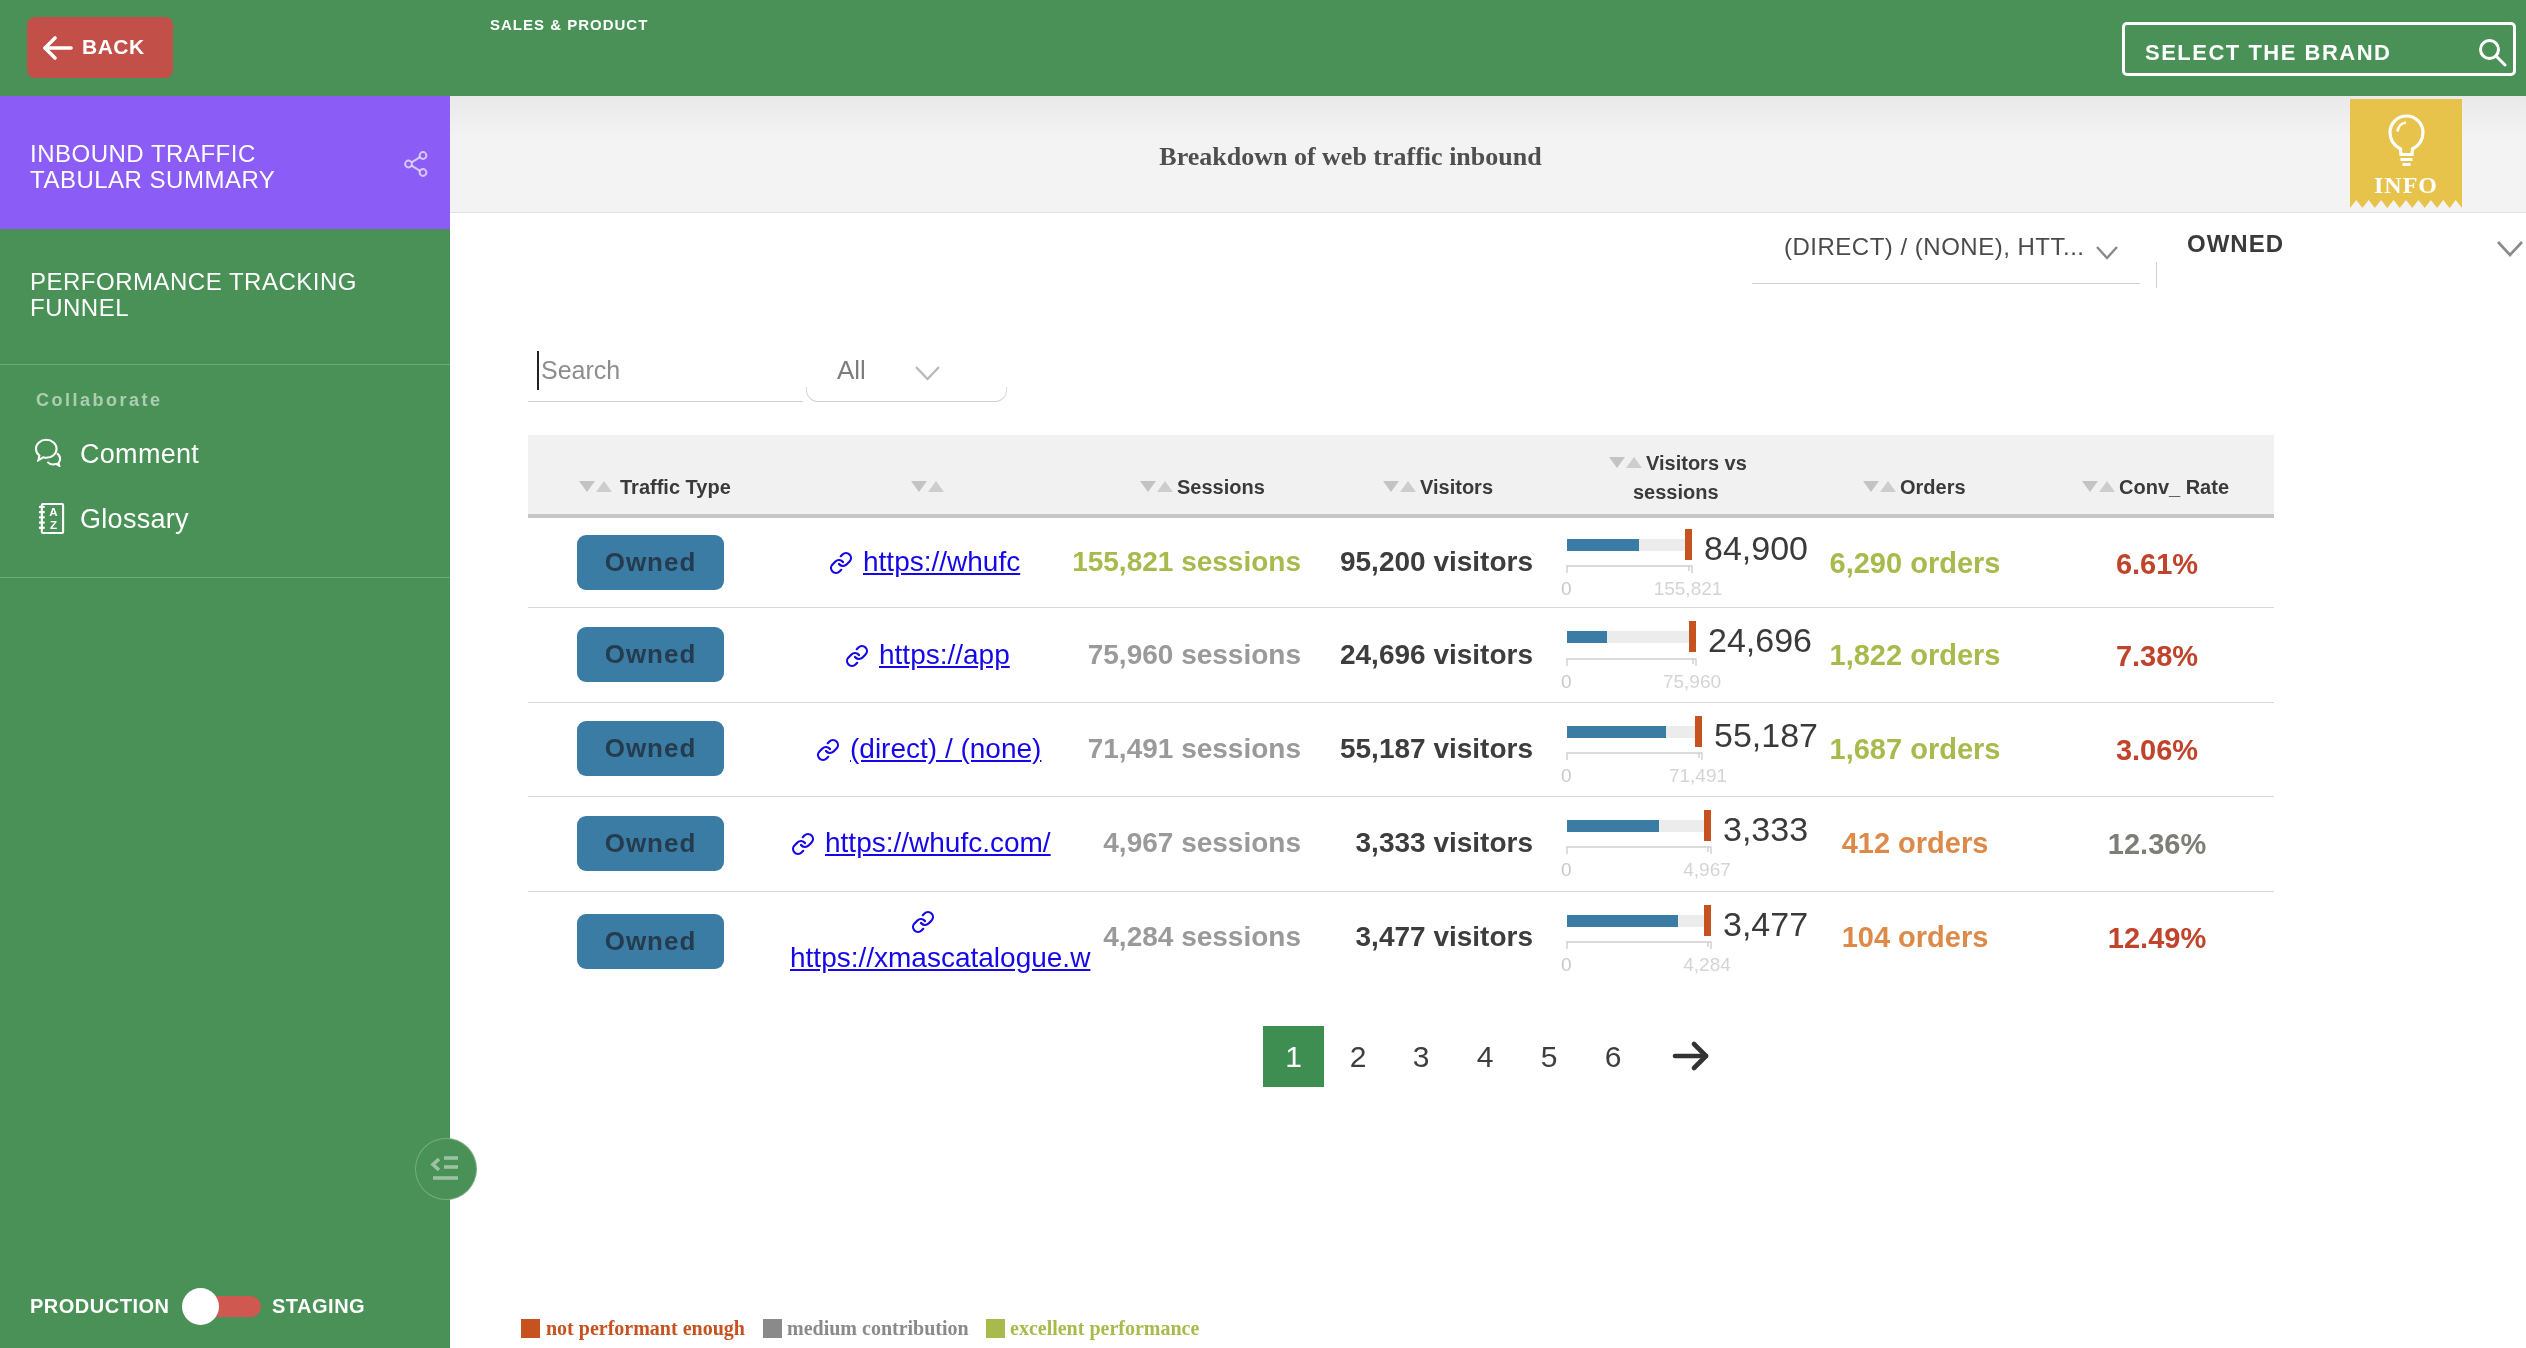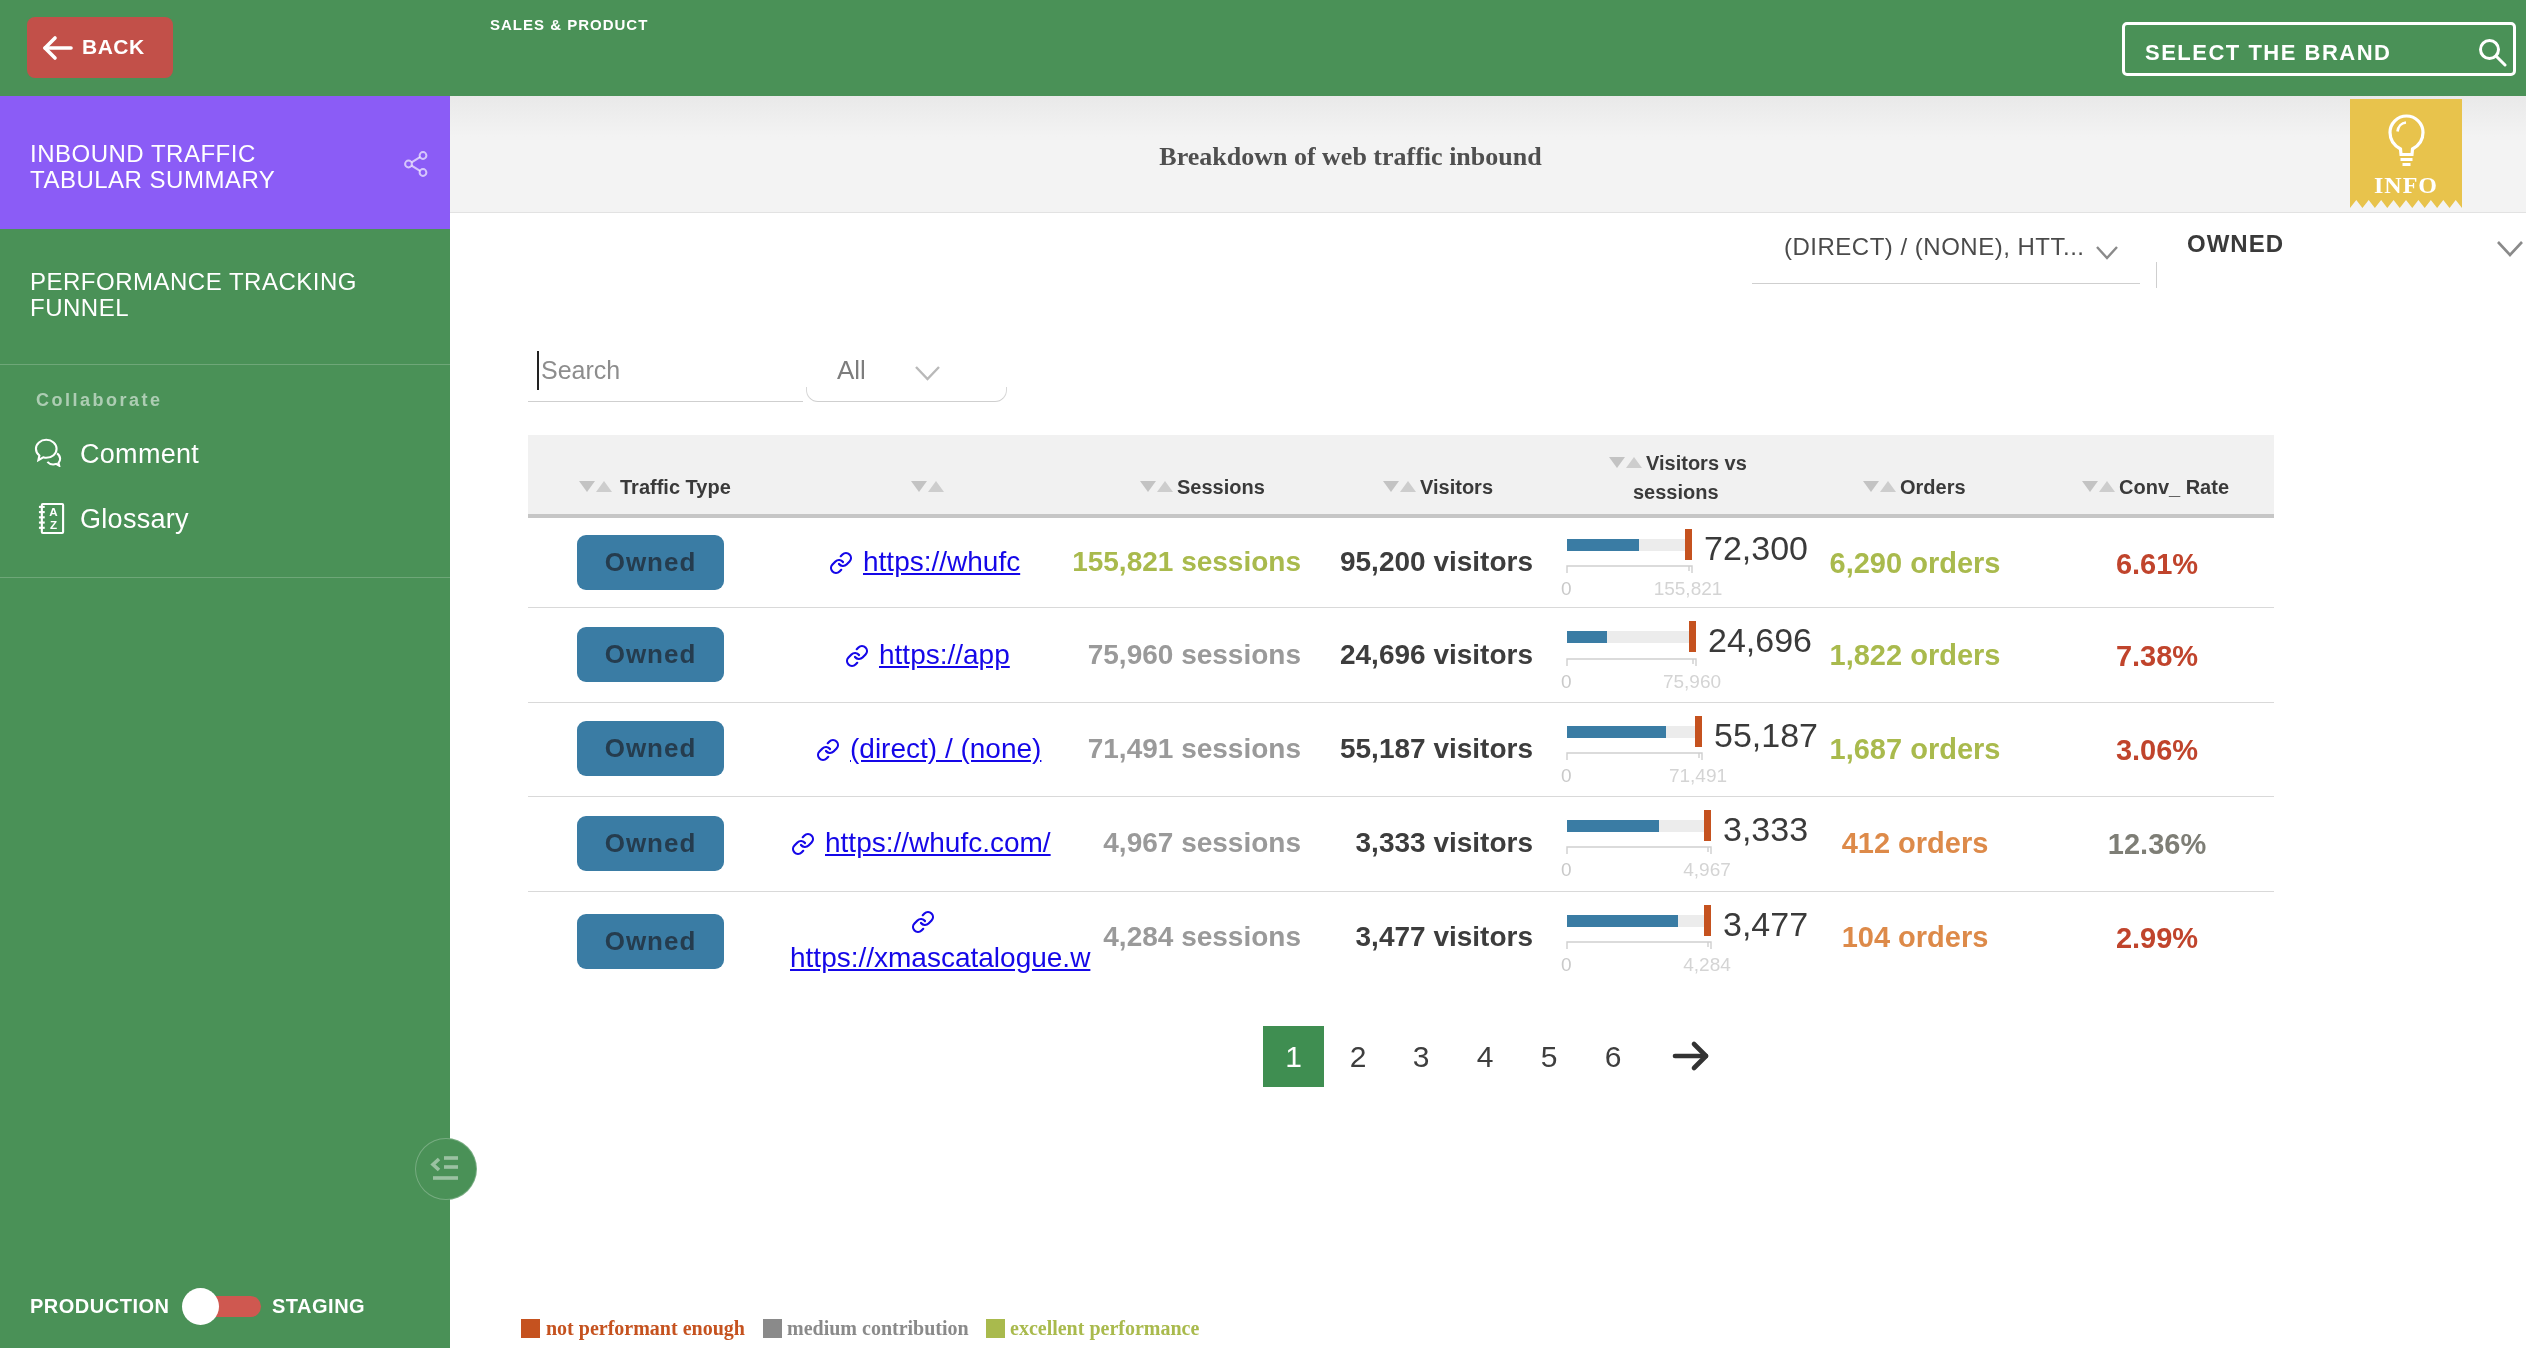--- a/index.html
+++ b/index.html
@@ -240,21 +240,21 @@
         <path d="M10 13a5 5 0 0 0 7.54.54l3-3a5 5 0 0 0-7.07-7.07l-1.72 1.71"></path>
         <path d="M14 11a5 5 0 0 0-7.54-.54l-3 3a5 5 0 0 0 7.07 7.07l1.71-1.71"></path>
       </g>
     </svg>
   <div class="linkcell" style="left:863px; top:546px;">https://whufc</div>
   <div class="sess g" style="top:546px;">155,821 sessions</div>
   <div class="vis" style="top:546px;">95,200 visitors</div>
   <div class="track" style="top:539px; width:118px;"></div>
   <div class="fill" style="top:539px; width:72px;"></div>
   <div class="mark" style="left:1685px; top:529px;"></div>
-  <div class="num" style="left:1704px; top:529px;">72,300</div>
+  <div class="num" style="left:1704px; top:529px;">84,900</div>
   <svg class="abs" style="left:1565px; top:564px;" width="132" height="10" viewBox="0 0 132 10">
     <path d="M2 9 L2 2 L127 2 L127 9 M124 2 L124 7" stroke="#cfcfcf" stroke-width="1.4" fill="none"></path>
   </svg>
   <div class="axis0" style="left:1561px; top:578px;">0</div>
   <div class="axismax" style="left:1628px; top:578px;">155,821</div>
   <div class="orders" style="top:547px;">6,290 orders</div>
   <div class="conv" style="top:548px;">6.61%</div>
 
   <div class="owned" style="top:627px;">Owned</div>
   <svg class="abs" style="left:845px; top:644px;" width="24" height="24" viewBox="0 0 24 24">
@@ -335,21 +335,21 @@
   <div class="track" style="top:915px; width:137px;"></div>
   <div class="fill" style="top:915px; width:111px;"></div>
   <div class="mark" style="left:1704px; top:905px;"></div>
   <div class="num" style="left:1723px; top:905px;">3,477</div>
   <svg class="abs" style="left:1565px; top:940px;" width="150" height="10" viewBox="0 0 150 10">
     <path d="M2 9 L2 2 L146 2 L146 9 M143 2 L143 7" stroke="#cfcfcf" stroke-width="1.4" fill="none"></path>
   </svg>
   <div class="axis0" style="left:1561px; top:954px;">0</div>
   <div class="axismax" style="left:1647px; top:954px;">4,284</div>
   <div class="orders o" style="top:921px;">104 orders</div>
-  <div class="conv" style="top:922px;">2.99%</div>
+  <div class="conv" style="top:922px;">12.49%</div>
 
   <div id="pg1">1</div>
   <div class="pgn" style="left:1338px;">2</div>
   <div class="pgn" style="left:1401px;">3</div>
   <div class="pgn" style="left:1465px;">4</div>
   <div class="pgn" style="left:1529px;">5</div>
   <div class="pgn" style="left:1593px;">6</div>
   <svg class="abs" style="left:1672px; top:1040px;" width="38" height="32" viewBox="0 0 38 32">
     <g stroke="#333" stroke-width="4.6" fill="none" stroke-linecap="round" stroke-linejoin="round">
       <line x1="3" y1="16" x2="34" y2="16"></line>

